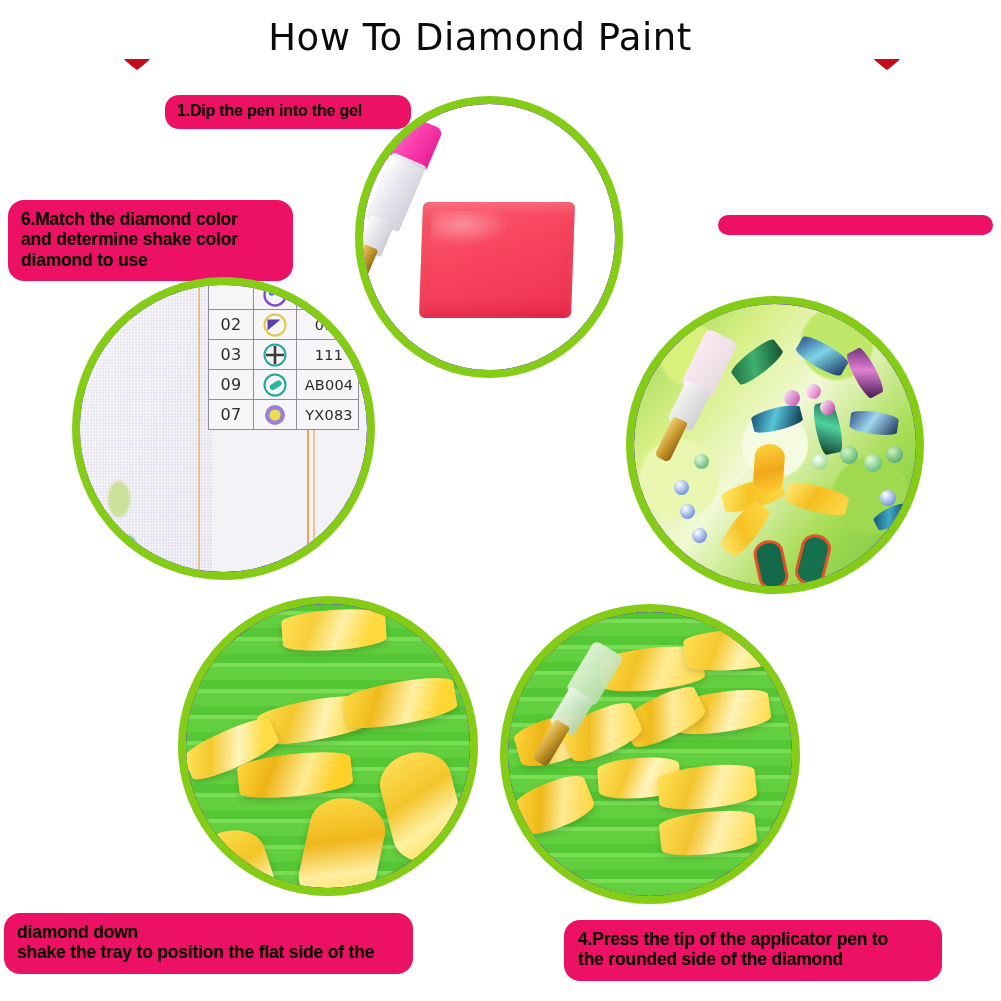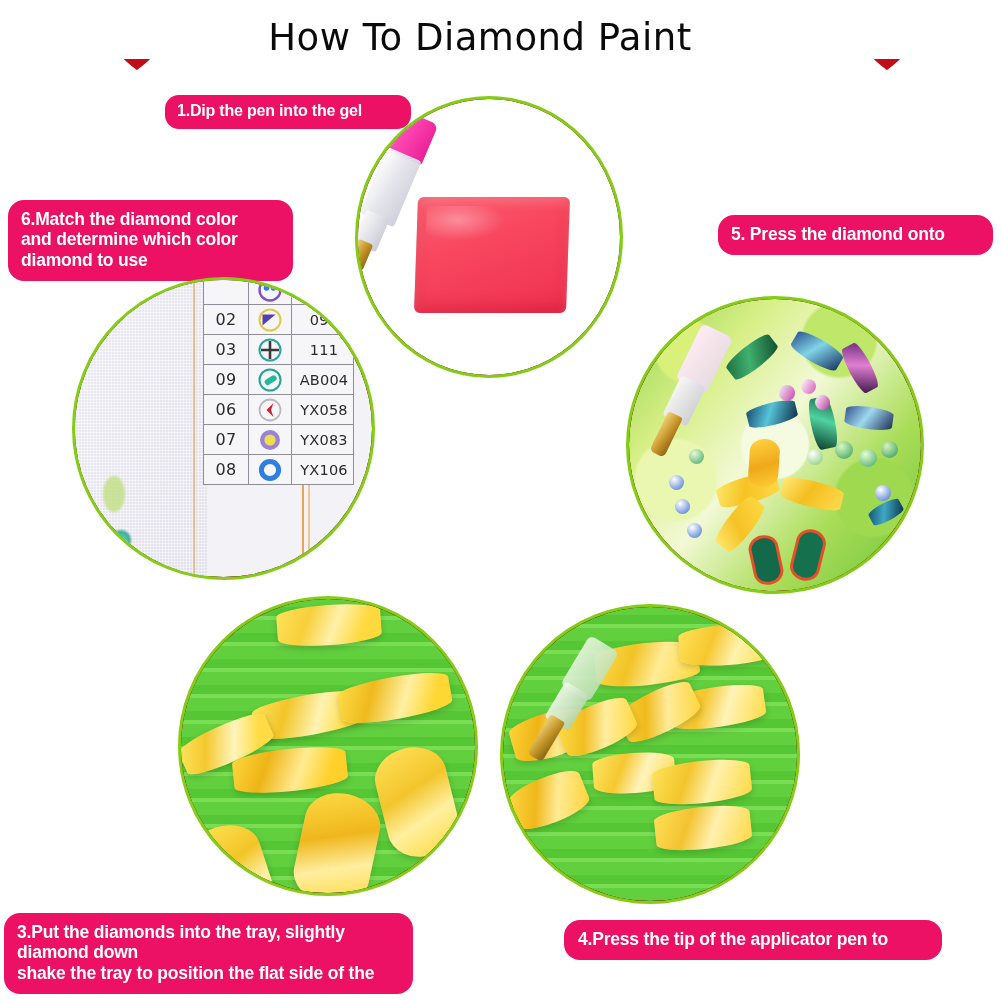--- a/index.html
+++ b/index.html
@@ -18,33 +18,33 @@
   .heart svg{display:block;width:100%;height:100%;}
   .heart-l{left:106px;top:15px;}
   .heart-r{left:856px;top:15px;}
   .title{position:absolute;left:0;top:16px;width:960px;text-align:center;
          font-family:"DejaVu Sans","Liberation Sans",sans-serif;
          font-weight:400;font-size:37px;letter-spacing:.5px;color:#0a0a0a;
          white-space:nowrap;background:#fff;display:block;}
   .title span{background:#fff;padding:0 16px;}
 
   
-  .pill{position:absolute;background:#ec1164;color:#ffffff;border-radius:13px;
+  .pill{position:absolute;background:#ec1164;color:#000000;border-radius:13px;
         font-weight:700;line-height:1.16;letter-spacing:-.2px;
         box-sizing:border-box;text-shadow:0 0 1px rgba(0,0,0,.12);}
   .pill.s1{left:165px;top:95px;width:246px;padding:7px 12px 8px;font-size:16px;border-radius:14px;}
   .pill.s2{left:8px;top:200px;width:285px;padding:9px 13px 11px;font-size:17.5px;border-radius:16px;}
   .pill.s5{left:718px;top:215px;width:275px;padding:9px 13px 11px;font-size:17.5px;border-radius:16px;}
   .pill.s3{left:4px;top:913px;width:409px;padding:9px 13px 11px;font-size:17.5px;border-radius:16px;}
   .pill.s4{left:564px;top:920px;width:378px;padding:9px 14px 11px;font-size:17.5px;border-radius:16px;}
   .pill .ln{display:block;white-space:nowrap;}
 
   
-  .circ{position:absolute;border-radius:50%;border:3px solid #84cc16;
-        overflow:hidden;background:#7f1d1d;box-sizing:border-box;}
+  .circ{position:absolute;border-radius:50%;border:8px solid #84cc16;
+        overflow:hidden;background:#6d28d9;box-sizing:border-box;}
   .circ .inner{position:absolute;inset:0;overflow:hidden;border-radius:50%;}
 
   
   .c1{left:355px;top:96px;width:268px;height:282px;}
   .c1 .inner{background:#ffffff;}
   .gel{position:absolute;left:58px;top:98px;width:152px;height:116px;
        background:linear-gradient(160deg,#fa5d6e 0%,#f8475f 40%,#ef3050 100%);
        border-radius:6px;box-shadow:inset 0 -8px 14px rgba(170,0,30,.25),
                                     inset 0 6px 10px rgba(255,160,170,.35);
        transform:skewX(-2deg);}
@@ -143,36 +143,35 @@
 
     <div class="title"><span>How To Diamond Paint</span></div>
   </div>
 
   <div class="pill s1">
     <span class="ln">1.Dip the pen into the gel</span>
   </div>
 
   <div class="pill s2">
     <span class="ln">6.Match the diamond color</span>
-    <span class="ln">and determine which color</span>
+    <span class="ln">and determine shake color</span>
     <span class="ln">diamond to use</span>
   </div>
 
   <div class="pill s5">
-    <span class="ln">5.  Press the diamond onto</span>
   </div>
 
   <div class="pill s3">
-    <span class="ln">3.Put the diamonds into the tray, slightly</span>
     <span class="ln">diamond down</span>
     <span class="ln">shake the tray to position the flat side of the</span>
   </div>
 
   <div class="pill s4">
     <span class="ln">4.Press the tip of the applicator pen to</span>
+    <span class="ln">the rounded side of the diamond</span>
   </div>
 
   <div class="circ c1">
     <div class="inner">
       <div class="gel"></div>
       <div class="pen">
         <div class="cap"></div>
         <div class="body"></div>
         <div class="neck"></div>
         <div class="tip"></div>
@@ -238,57 +237,34 @@
               <span class="sy">
                 <svg viewBox="0 0 26 26">
                     <circle cx="13" cy="13" r="10.5" fill="none" stroke="#20a594" stroke-width="2"></circle>
                     <rect x="7" y="10.5" width="13" height="6" rx="3" fill="#27b79f" transform="rotate(-32 13 13)"></rect>
                   </svg>
               </span>
             </td>
             <td class="code">AB004</td>
           </tr>
 
-          <tr>
-            <td class="num">06</td>
-            <td class="sym">
-              <span class="sy">
-                <svg viewBox="0 0 26 26">
-                    <circle cx="13" cy="13" r="10.5" fill="none" stroke="#b9b9bd" stroke-width="1.8"></circle>
-                    <path d="M16.5 6 L9.5 13 L16.5 20 L14 13 Z" fill="#d61f26"></path>
-                  </svg>
-              </span>
-            </td>
-            <td class="code">YX058</td>
-          </tr>
 
           <tr>
             <td class="num">07</td>
             <td class="sym">
               <span class="sy">
                 <svg viewBox="0 0 26 26">
                     <circle cx="13" cy="13" r="10" fill="#9a82d8"></circle>
                     <circle cx="13" cy="13" r="5.6" fill="#ecdf4b"></circle>
                   </svg>
               </span>
             </td>
             <td class="code">YX083</td>
           </tr>
 
-          <tr>
-            <td class="num">08</td>
-            <td class="sym">
-              <span class="sy">
-                <svg viewBox="0 0 26 26">
-                    <circle cx="13" cy="13" r="8.6" fill="none" stroke="#2f7fe0" stroke-width="5"></circle>
-                  </svg>
-              </span>
-            </td>
-            <td class="code">YX106</td>
-          </tr>
 
         </tbody>
       </table>
     </div>
   </div>
 
   <div class="circ c3">
     <div class="inner">
 
       <span class="gem marq" style="left:96px;top:46px;width:54px;height:24px;transform:rotate(-38deg);background:linear-gradient(120deg,#1f6b3e,#3fb06e 45%,#0f4a2b);"></span>

